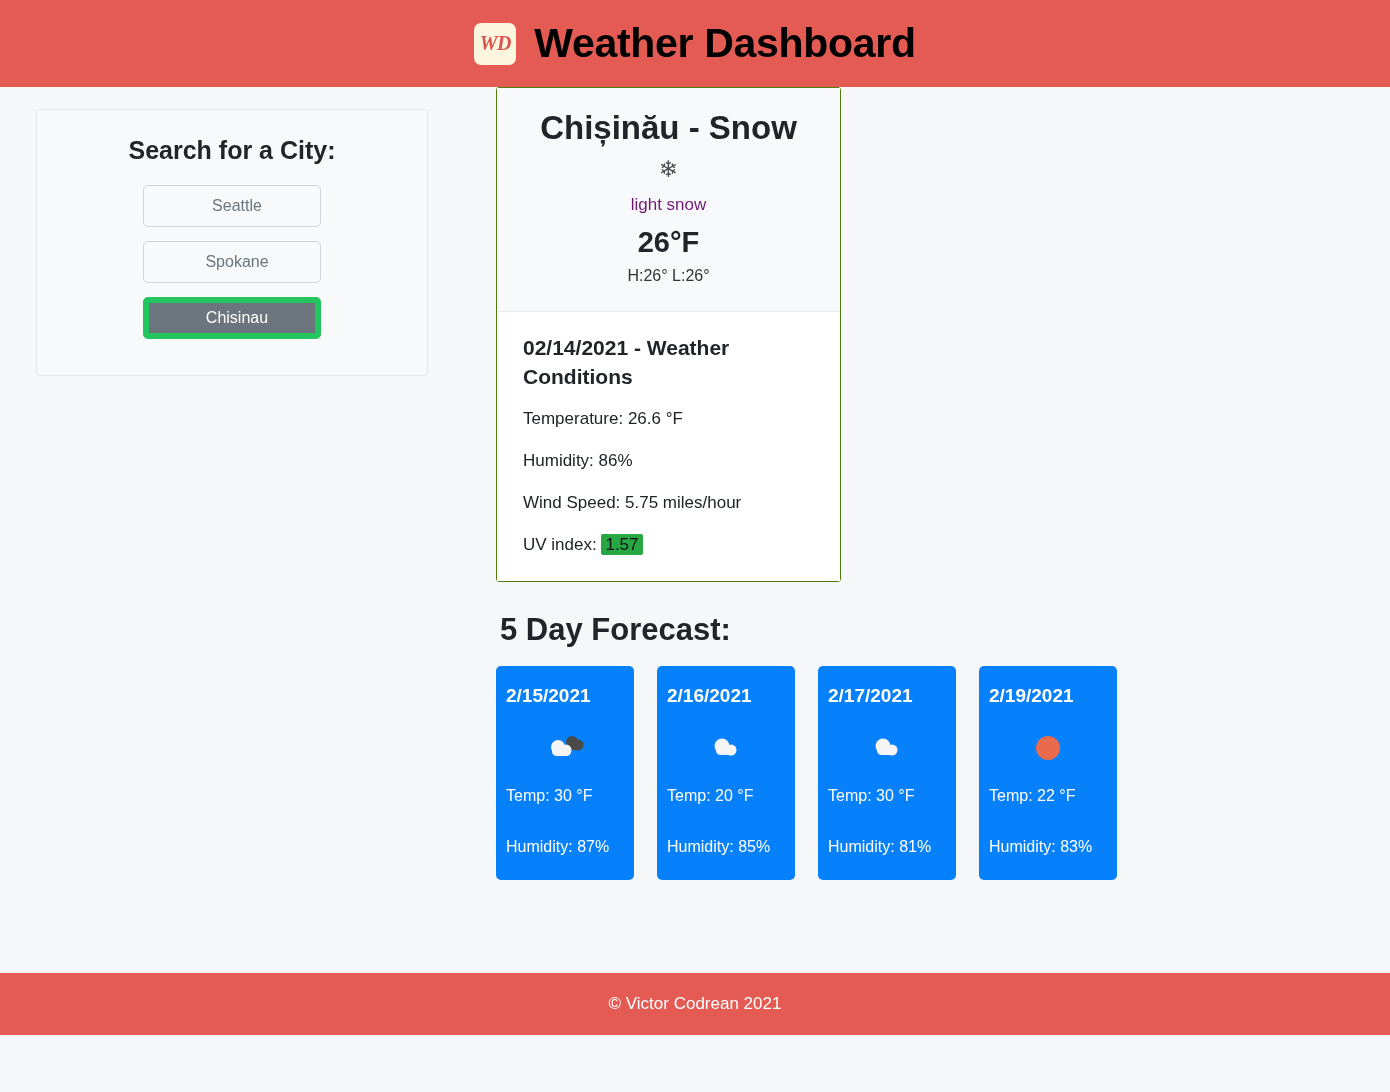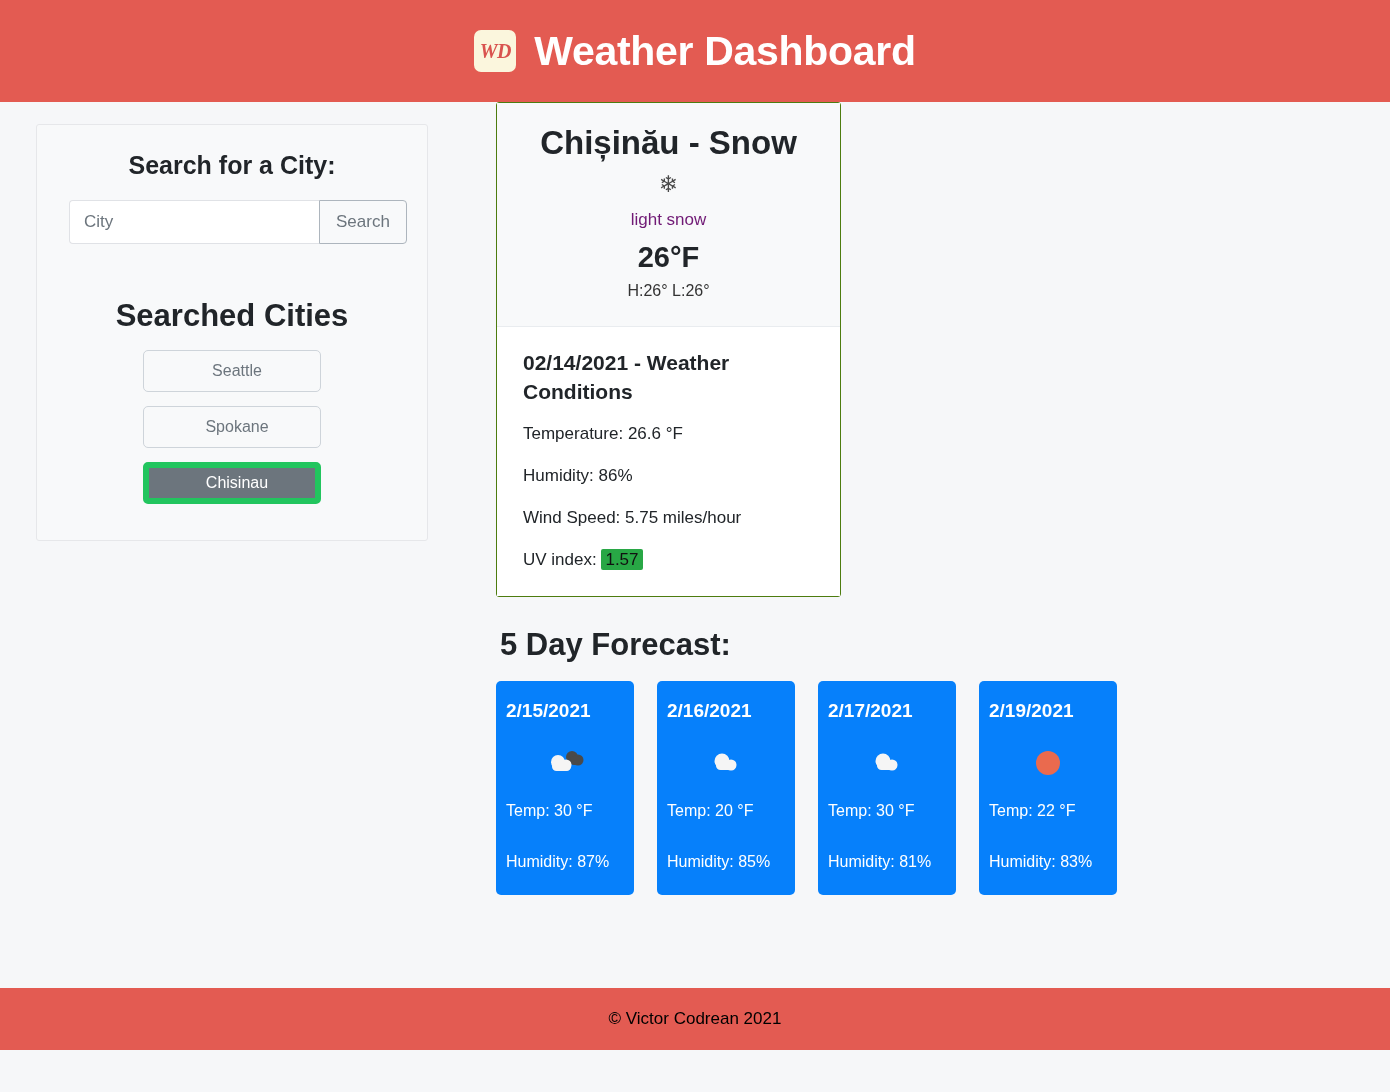--- a/index.html
+++ b/index.html
@@ -6,21 +6,21 @@
   html, body {
     margin: 0; padding: 0;
     width: 1390px; height: 1092px;
     background: #f6f7f9;
     font-family: "Liberation Sans", sans-serif;
     overflow: hidden;
   }
 
   
   .site-header {
-    height: 102px;
+    height: 87px;
     background: #e35b52;
     display: flex;
     align-items: center;
     justify-content: center;
     gap: 18px;
   }
   .logo-badge {
     width: 42px; height: 42px;
     background: #fbf6dd;
     border-radius: 7px;
@@ -28,21 +28,21 @@
     font-family: "Liberation Serif", serif;
     font-style: italic;
     font-weight: bold;
     font-size: 20px;
     color: #d9534f;
     letter-spacing: -0.5px;
   }
   .site-title {
     font-size: 41px;
     font-weight: bold;
-    color: #ffffff;
+    color: #000000;
     letter-spacing: -0.3px;
     line-height: 1;
   }
 
   
   .page {
     position: relative;
     height: 948px;
     padding: 0;
   }
@@ -206,43 +206,38 @@
   .fc-hum { font-size: 16px; line-height: 1.6; }
 
   
   .site-footer {
     position: absolute;
     left: 0; bottom: 0;
     width: 1390px;
     height: 62px;
     background: #e35b52;
     display: flex; align-items: center; justify-content: center;
-    color: #000000;
+    color: #ffffff;
     font-size: 17px;
   }
 </style>
 </head>
 <body>
 
 <div class="site-header">
   <div class="logo-badge">WD</div>
   <div class="site-title">Weather Dashboard</div>
 </div>
 
 <div class="page">
 
   <div class="sidebar">
     <h2>Search for a City:</h2>
 
-    <div class="input-group">
-      <input class="city-input" type="text" placeholder="City" style="">
-      <button class="search-btn">Search</button>
-    </div>
-
-    <h3>Searched Cities</h3>
+
 
     <div class="city-list">
       <button class="city-btn inactive">Seattle</button>
       <button class="city-btn inactive">Spokane</button>
       <button class="city-btn active">Chisinau</button>
     </div>
   </div>
 
   <div class="main-col">
 

